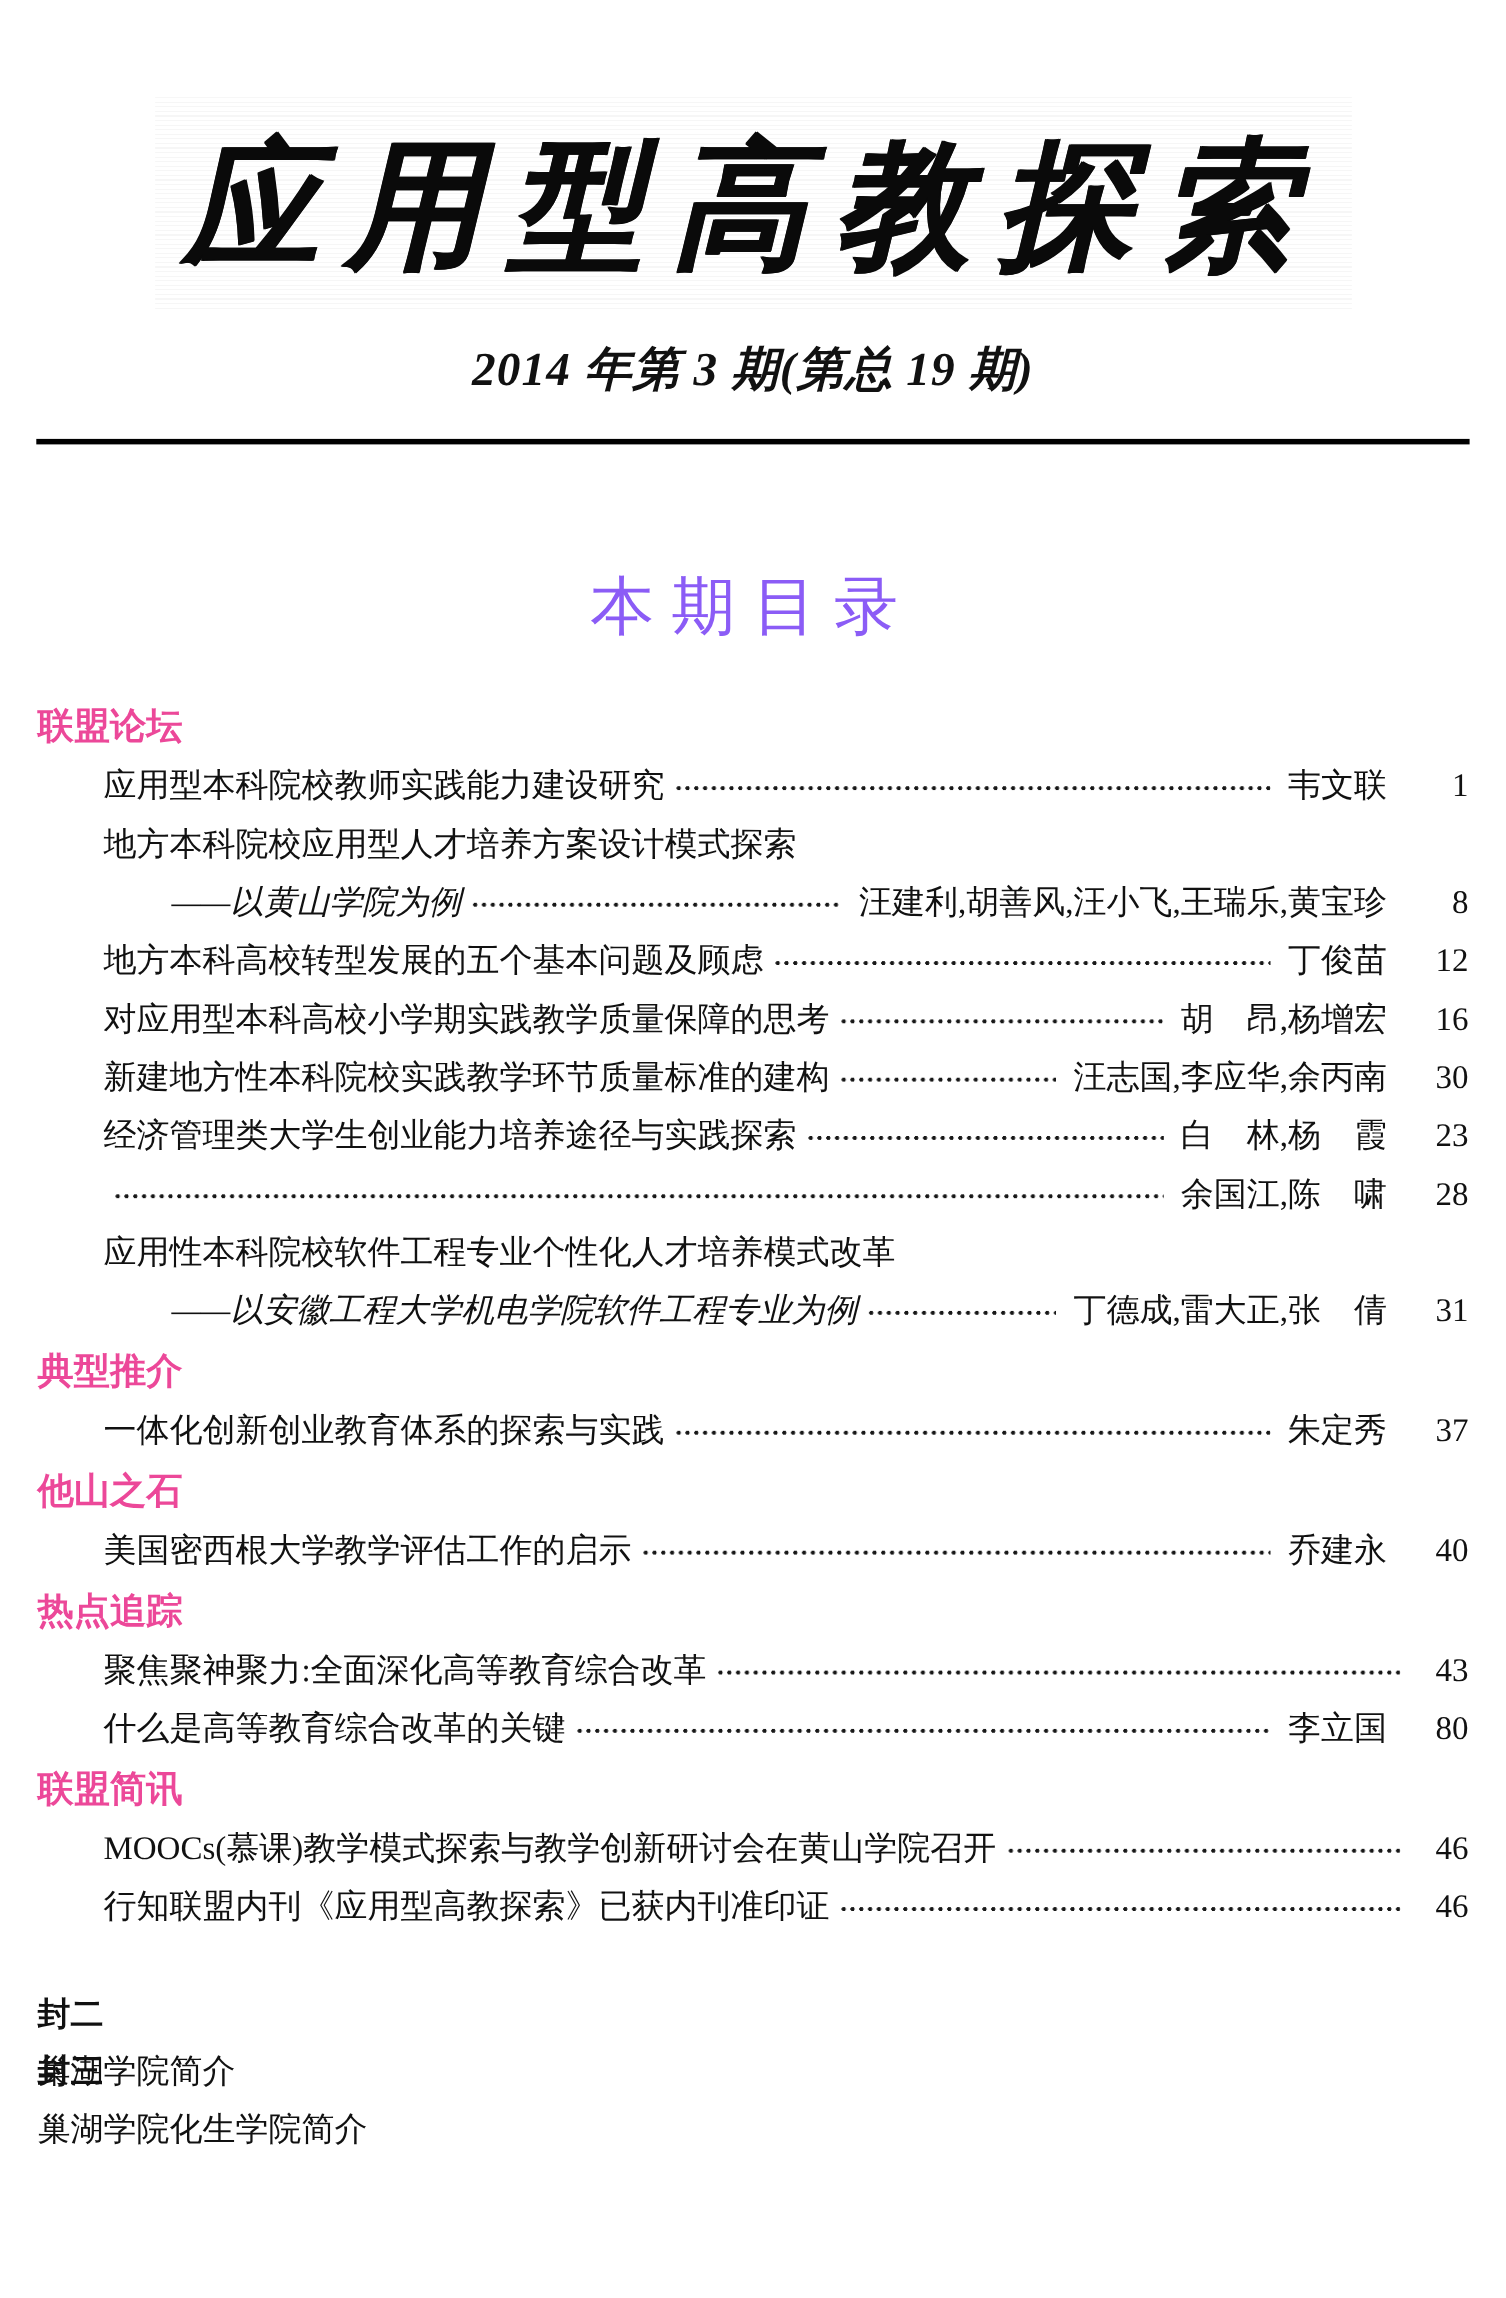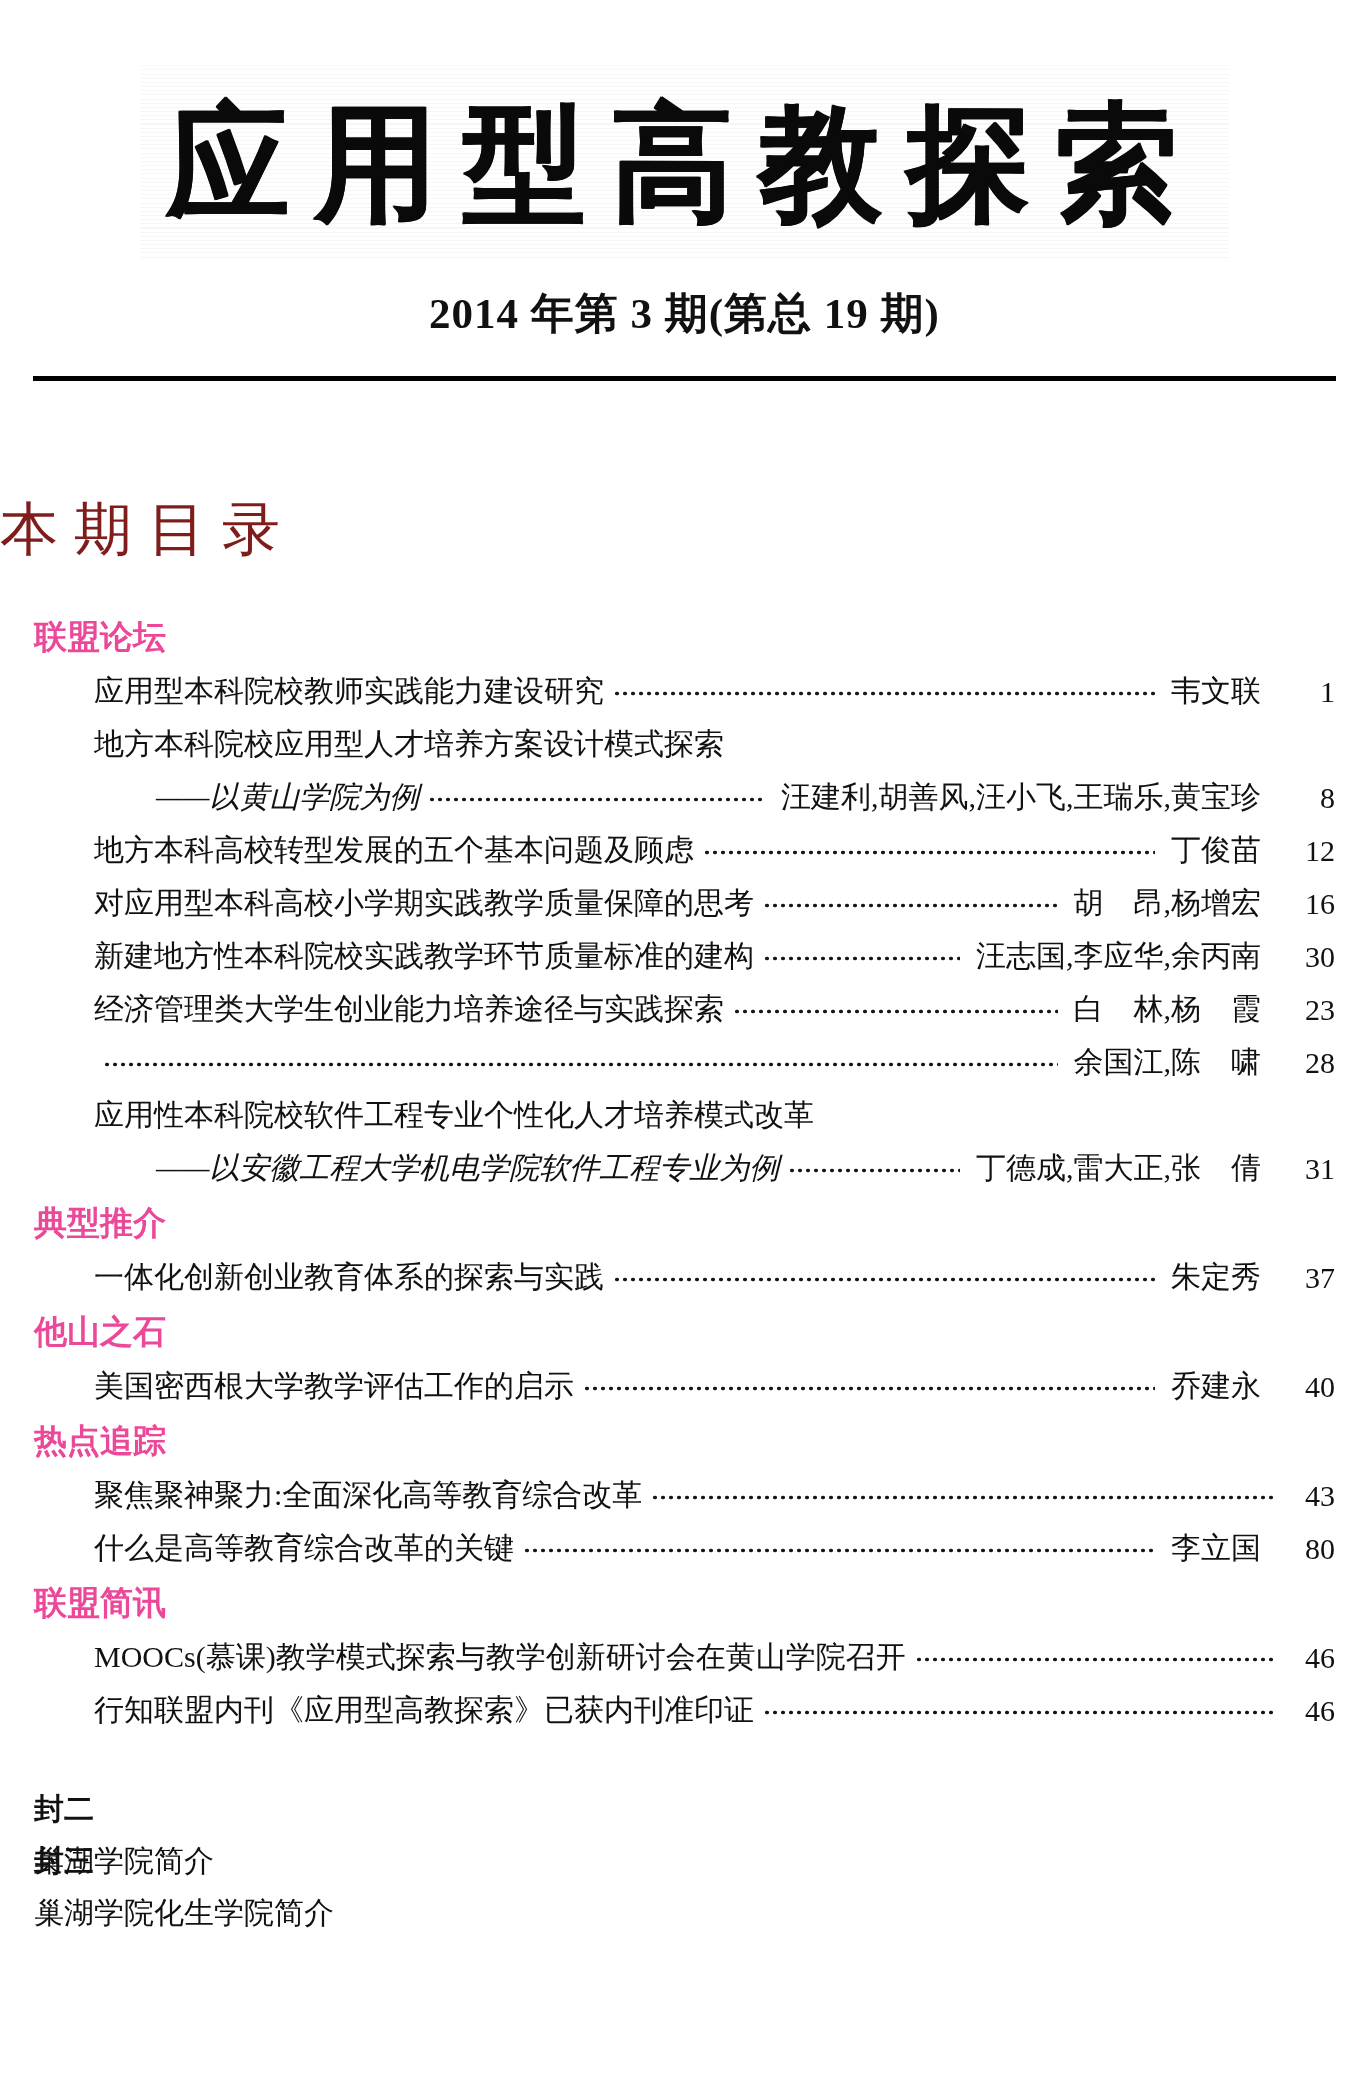--- a/index.html
+++ b/index.html
@@ -7,21 +7,21 @@
     width: 1369px;
     height: 2089px;
     background: #ffffff;
     color: #111111;
     font-family: "Liberation Serif", serif;
     position: relative;
     overflow: hidden;
   }
 
   
-  .masthead { text-align: center; padding-top: 69px; }
+  .masthead { text-align: center; padding-top: 92px; font-style: italic; }
   .calligraphy {
     display: inline-block;
     font-family: "DejaVu Serif", serif;
     font-size: 122px;
     line-height: 187px;
     font-weight: 900;
     letter-spacing: 26px;
     color: #0a0a0a;
     padding: 0 26px;
     text-shadow: 1.6px 0 0 #0a0a0a, 0 1.4px 0 #0a0a0a, 1.2px 1.2px 0 #0a0a0a;
@@ -39,27 +39,27 @@
   .rule {
     margin: 34px 33px 0 33px;
     border: 0;
     border-top: 5px solid #000;
     height: 0;
   }
 
   
   .contents-title {
     margin: 112px 0 0 0;
-    text-align: left;
+    text-align: center;
     font-family: "Liberation Sans", sans-serif;
     font-weight: 500;
     font-size: 58px;
     line-height: 72px;
     letter-spacing: 16px;
-    color: #7f1d1d;
+    color: #8b5cf6;
   }
 
   
   .toc { margin: 44px 34px 0 34px; }
   .section-label {
     font-family: "Liberation Sans", sans-serif;
     font-weight: 700;
     font-size: 33px;
     height: 56px;
     line-height: 56px;

